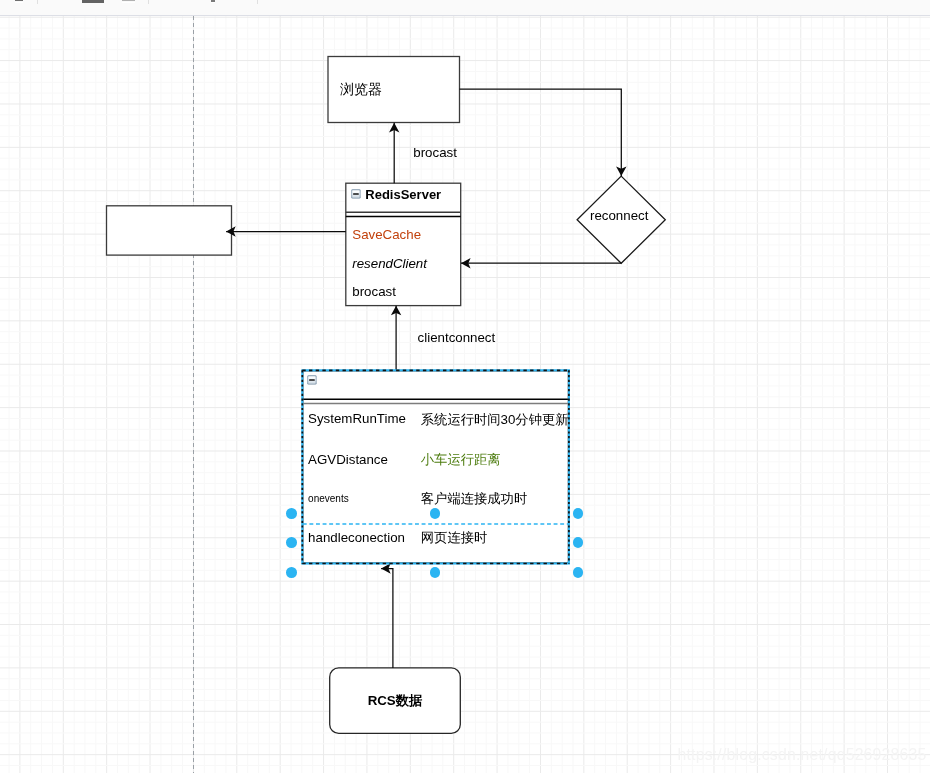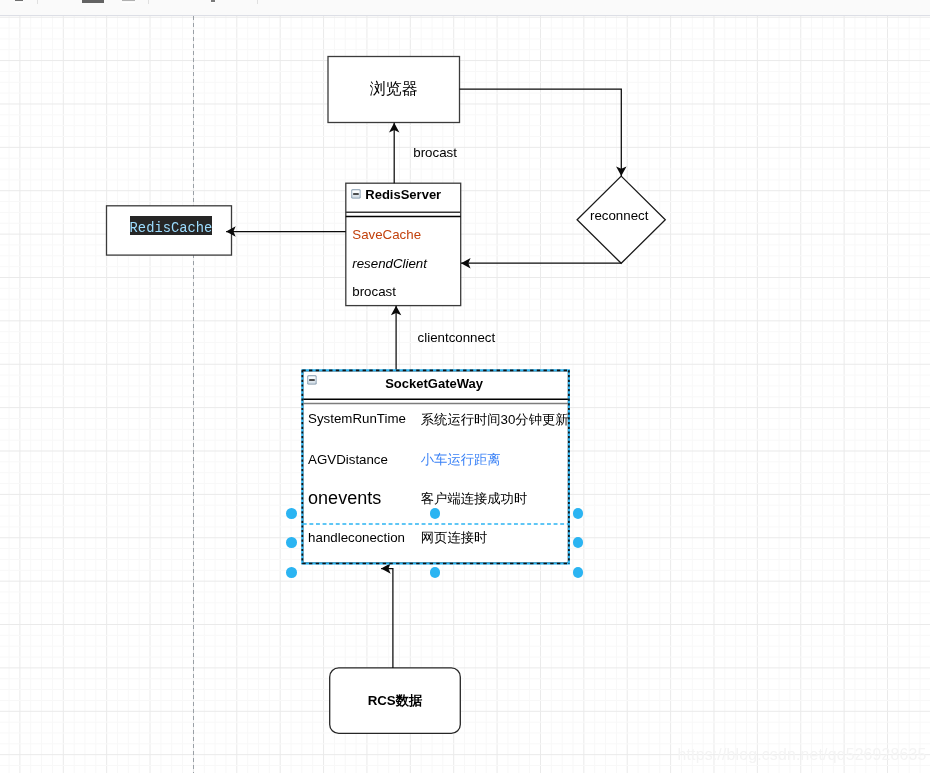--- a/index.html
+++ b/index.html
@@ -238,25 +238,22 @@
     <svg id="selsvg" width="930" height="757">
         <g>
           <rect x="302.3" y="354.3" width="266.6" height="193.2" fill="none" stroke="#2bb4f2" stroke-width="2.1"></rect>
           <line x1="302.3" y1="354.3" x2="568.9000000000001" y2="354.3" stroke="#121212" stroke-width="1.7" stroke-dasharray="3.4 3.3"></line>
           <line x1="302.3" y1="547.5" x2="568.9000000000001" y2="547.5" stroke="#121212" stroke-width="1.7" stroke-dasharray="3.4 3.3"></line>
           <line x1="302.3" y1="354.3" x2="302.3" y2="547.5" stroke="#121212" stroke-width="1.7" stroke-dasharray="2.2 2.5"></line>
           <line x1="568.9000000000001" y1="354.3" x2="568.9000000000001" y2="547.5" stroke="#121212" stroke-width="1.7" stroke-dasharray="2.2 2.5"></line>
         </g>
         <line x1="302.8" y1="508" x2="568.4000000000001" y2="508" stroke="#2bb4f2" stroke-width="1.5" stroke-dasharray="3.9 2.7"></line>
       </svg>
-  <div class="shape-label" style="position:absolute;left:328px;top:61.5px;width:131.5px;height:24px;display:flex;align-items:center;justify-content:center;font-size:16px;color:#000;white-space:nowrap;">
+  <div class="shape-label" style="position:absolute;left:328px;top:61.5px;width:131.5px;height:24px;display:flex;align-items:center;font-size:14px;color:#000;white-space:nowrap;padding-left:12px;">
         <span>浏览器</span>
-      </div>
-      <div class="shape-label" style="position:absolute;left:108.5px;top:197.75000000000003px;width:125px;height:24px;display:flex;align-items:center;justify-content:center;font-size:13.3px;color:#000;white-space:nowrap;">
-        <span style="background:#262626;color:#9cdcfe;font-family:&quot;Liberation Mono&quot;,monospace;font-size:13.8px;line-height:13px;display:inline-block;padding:5.5px 0 0.5px;">RedisCache</span>
       </div>
       <div class="shape-label" style="position:absolute;left:575.1px;top:187px;width:88.2px;height:24px;display:flex;align-items:center;justify-content:center;font-size:13.3px;color:#000;white-space:nowrap;">
         <span>reconnect</span>
       </div>
       <div class="shape-label" style="position:absolute;left:329.7px;top:672.65px;width:130.6px;height:24px;display:flex;align-items:center;justify-content:center;font-size:13.3px;color:#000;white-space:nowrap;font-weight:bold;">
         <span>RCS数据</span>
       </div>
       <div class="uml-title" style="position:absolute;left:345.8px;top:170.75px;width:114.9px;height:22px;display:flex;align-items:flex-start;justify-content:center;font-weight:bold;font-size:13px;color:#000;white-space:nowrap;">
         <span>RedisServer</span>
       </div>
@@ -283,23 +280,20 @@
       </div>
       <div class="uml-row" style="position:absolute;left:352.3px;top:209px;height:18px;display:flex;align-items:center;font-size:13.3px;color:#c2410c;white-space:nowrap;">
         <span>SaveCache</span>
       </div>
       <div class="uml-row" style="position:absolute;left:352.3px;top:238.4px;height:18px;display:flex;align-items:center;font-size:13.3px;color:#000;white-space:nowrap;font-style:italic;">
         <span>resendClient</span>
       </div>
       <div class="uml-row" style="position:absolute;left:352.3px;top:266.7px;height:18px;display:flex;align-items:center;font-size:13.3px;color:#000;white-space:nowrap;">
         <span>brocast</span>
       </div>
-      <div class="uml-title" style="position:absolute;left:301.3px;top:356.5px;width:265.6px;height:22px;display:flex;align-items:center;justify-content:center;font-weight:bold;font-size:13px;color:#000;white-space:nowrap;">
-        <span>SocketGateWay</span>
-      </div>
       <div class="collapse-icon" style="position:absolute;left:307.1px;top:358.90000000000003px;width:9.9px;height:9.9px;">
         <svg style="display:block" width="9.9" height="9.9" viewBox="0 0 20 20">
           <defs>
             <linearGradient id="cg1" x1="0" y1="0" x2="0" y2="1">
               <stop offset="0" stop-color="#ffffff"></stop>
               <stop offset="0.30" stop-color="#f7fbfd"></stop>
               <stop offset="0.46" stop-color="#eaf0f5"></stop>
               <stop offset="0.60" stop-color="#e4ebf1"></stop>
               <stop offset="1" stop-color="#ced9e2"></stop>
             </linearGradient>
@@ -316,24 +310,24 @@
       </div>
       <div class="uml-row" style="position:absolute;left:308.1px;top:395.3px;height:18px;display:flex;align-items:flex-start;font-size:13.3px;color:#000;white-space:nowrap;">
         <span>SystemRunTime</span>
       </div>
       <div class="uml-row" style="position:absolute;left:420.8px;top:395.3px;height:18px;display:flex;align-items:center;font-size:13.3px;color:#000;white-space:nowrap;">
         <span>系统运行时间30分钟更新</span>
       </div>
       <div class="uml-row" style="position:absolute;left:308.1px;top:434.5px;height:18px;display:flex;align-items:center;font-size:13.3px;color:#000;white-space:nowrap;">
         <span>AGVDistance</span>
       </div>
-      <div class="uml-row" style="position:absolute;left:420.8px;top:434.5px;height:18px;display:flex;align-items:center;font-size:13.3px;color:#3b82f6;white-space:nowrap;">
+      <div class="uml-row" style="position:absolute;left:420.8px;top:434.5px;height:18px;display:flex;align-items:center;font-size:13.3px;color:#4d7c0f;white-space:nowrap;">
         <span>小车运行距离</span>
       </div>
-      <div class="uml-row" style="position:absolute;left:308.1px;top:473.5px;height:18px;display:flex;align-items:center;font-size:18px;color:#000;white-space:nowrap;">
+      <div class="uml-row" style="position:absolute;left:308.1px;top:473.5px;height:18px;display:flex;align-items:center;font-size:10px;color:#000;white-space:nowrap;">
         <span>onevents</span>
       </div>
       <div class="uml-row" style="position:absolute;left:420.8px;top:473.5px;height:18px;display:flex;align-items:center;font-size:13.3px;color:#000;white-space:nowrap;">
         <span>客户端连接成功时</span>
       </div>
       <div class="uml-row" style="position:absolute;left:308.1px;top:512.6px;height:18px;display:flex;align-items:center;font-size:13.3px;color:#000;white-space:nowrap;">
         <span>handleconection</span>
       </div>
       <div class="uml-row" style="position:absolute;left:420.8px;top:512.6px;height:18px;display:flex;align-items:center;font-size:13.3px;color:#000;white-space:nowrap;">
         <span>网页连接时</span>

